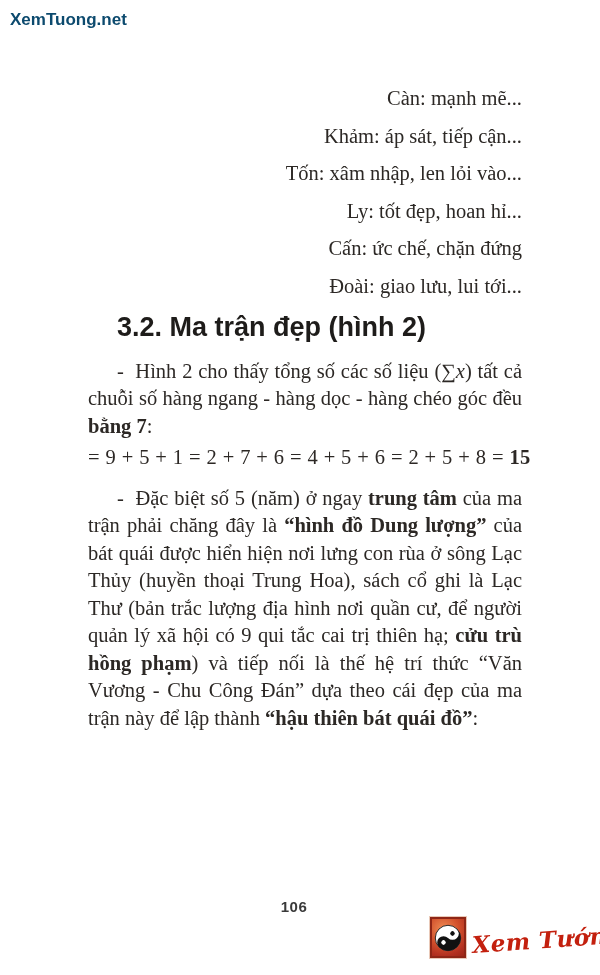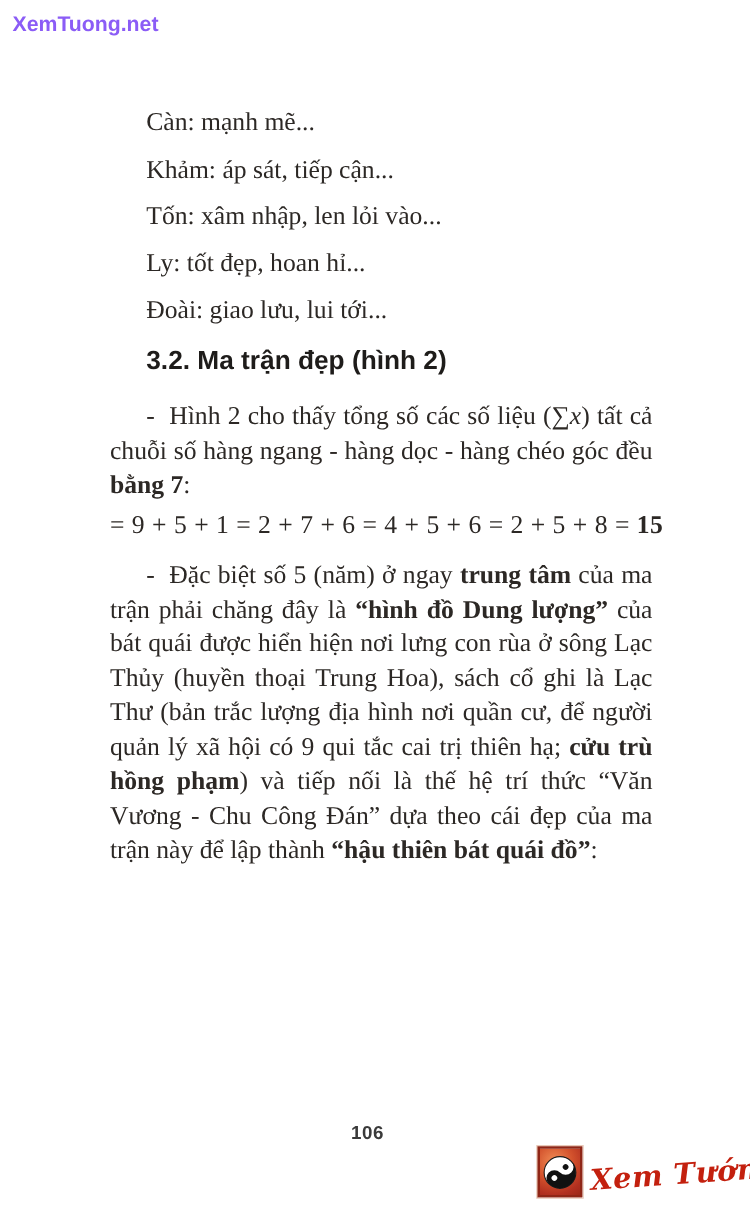--- a/index.html
+++ b/index.html
@@ -6,34 +6,34 @@
   body{
     width:600px;height:975px;background:#ffffff;position:relative;
     font-family:"Liberation Serif", serif;
     -webkit-font-smoothing:antialiased;
   }
   .page{position:absolute;inset:0;overflow:hidden;}
 
   .header-link{
     position:absolute;left:10px;top:10px;
     font-family:"Liberation Sans", sans-serif;
-    font-weight:700;font-size:17px;color:#8b5cf6;
+    font-weight:700;font-size:17px;color:#0c4a6e;
     text-decoration:none;cursor:pointer;
   }
 
   .content{
     position:absolute;left:88px;top:84px;width:434px;
     color:#2c2825;font-size:20.5px;
   }
   .trigrams{margin-left:29px;}
-  .trigrams .item{line-height:28px;margin-bottom:9.5px;}
+  .trigrams .item{line-height:28px;margin-bottom:9.5px;text-align:right;}
 
   .heading{
     font-family:"Liberation Sans", sans-serif;
-    font-weight:700;font-size:21px;color:#1e1c1a;
+    font-weight:700;font-size:27px;color:#1e1c1a;
     margin:12px 0 16px 29px;line-height:30px;
   }
   .reason{margin:7px 0 0 29px;line-height:28px;}
 
   .para{text-align:justify;line-height:27.5px;margin:0;}
   .para.indent{text-indent:29px;}
   .para1{margin-top:8px;}
   .para2{margin-top:13px;}
   b{font-weight:700;}
   i{font-style:italic;}
@@ -74,20 +74,21 @@
 
   <a class="header-link">XemTuong.net</a>
 
   <main class="content">
 
     <div class="trigrams">
       <div class="item">Càn: mạnh mẽ...</div>
       <div class="item">Khảm: áp sát, tiếp cận...</div>
       <div class="item">Tốn: xâm nhập, len lỏi vào...</div>
       <div class="item">Ly: tốt đẹp, hoan hỉ...</div>
+      <div class="item">Cấn: ức chế, chặn đứng</div>
       <div class="item">Đoài: giao lưu, lui tới...</div>
     </div>
 
     <h2 class="heading">3.2. Ma trận đẹp (hình 2)</h2>
 
 
     <p class="para para1 indent"><span>-&nbsp; Hình 2 cho thấy tổng số các số liệu (∑</span><i>x</i><span>) tất cả chuỗi số hàng ngang - hàng dọc - hàng chéo góc đều </span><b>bằng 7</b><span>:</span></p>
 
 
     <div class="eq eq2"><span>= 9 + 5 + 1 = 2 + 7 + 6 = 4 + 5 + 6 = 2 + 5 + 8 = </span><b>15</b></div>

